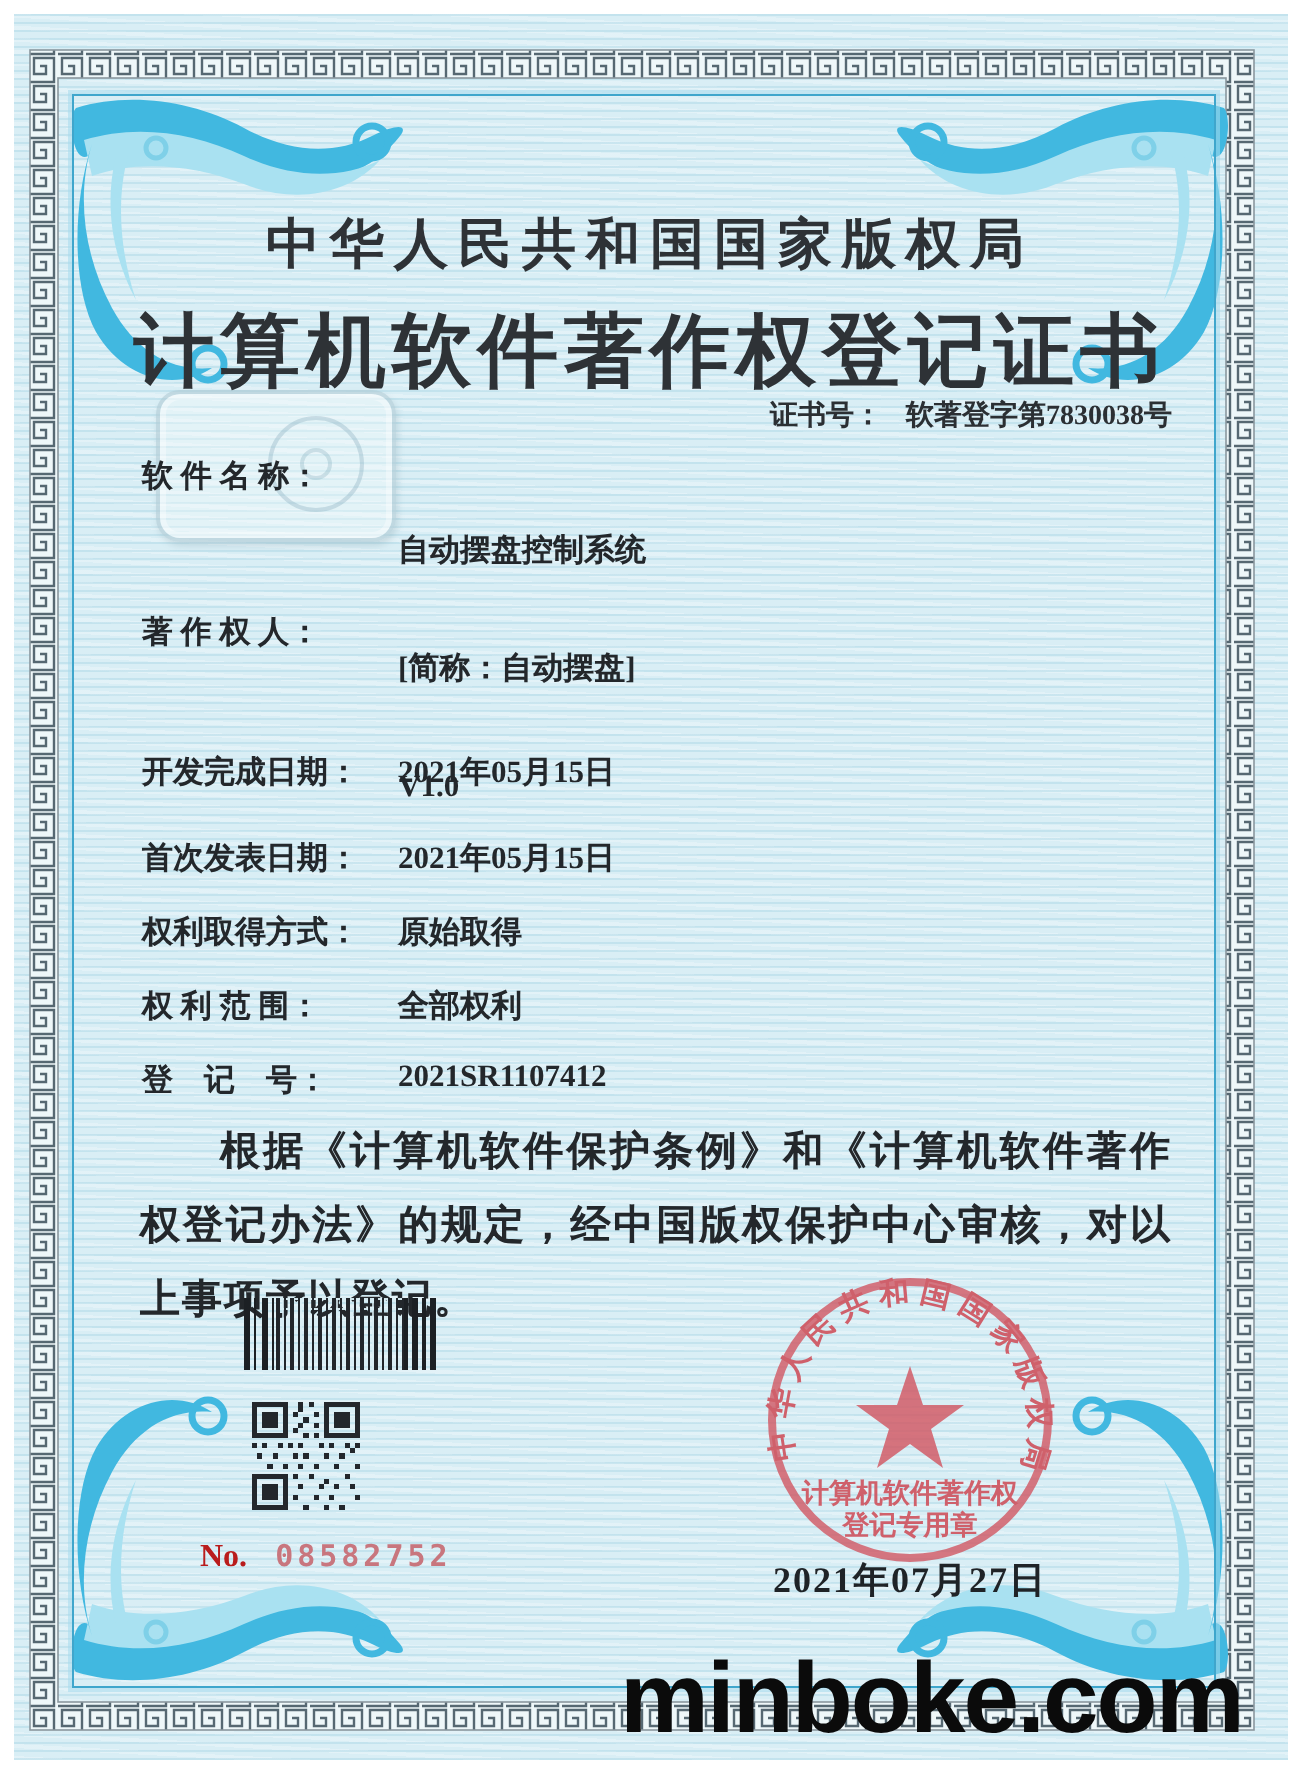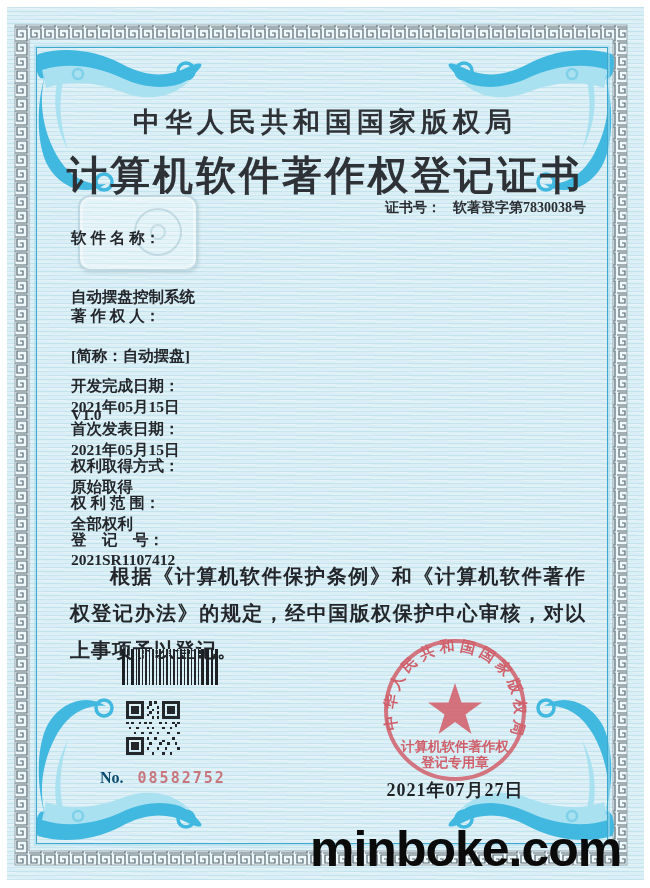--- a/index.html
+++ b/index.html
@@ -23,21 +23,21 @@
   .emboss .dot{position:absolute;right:30px;top:27px;width:12px;height:12px;border-radius:50%;
      border:2px solid rgba(135,173,190,.32);}
 
   .authority{position:absolute;top:104px;left:0;width:100%;text-align:center;
      font-size:27px;font-weight:700;letter-spacing:5px;color:#2e3236;}
   .cert-title{position:absolute;top:148px;left:0;width:100%;text-align:center;
      font-size:40px;font-weight:700;letter-spacing:3px;color:#2e3236;}
   .certno{position:absolute;top:199px;right:64px;display:flex;gap:12px;
      font-size:14px;font-weight:700;color:#2b2f33;}
 
-  .frow{position:absolute;left:71px;display:flex;font-size:15.5px;font-weight:700;color:#23272b;flex-direction:column;}
+  .frow{position:absolute;left:71px;display:flex;font-size:15.5px;font-weight:700;color:#23272b;}
   .f-label{width:128px;flex:none;}
   .f-val{white-space:pre;}
   .multiline div{line-height:23px;}
   .row-soft{top:228px;}
   .row-owner{top:306px;gap:24px;}
   .row-0{top:376px;} .row-1{top:419px;} .row-2{top:456px;} .row-3{top:493px;} .row-4{top:530px;}
 
   .statement{position:absolute;top:558px;left:70px;width:516px;
      font-size:20px;font-weight:700;line-height:37px;letter-spacing:1px;
      text-indent:2em;text-align:justify;color:#23272b;}
@@ -48,21 +48,21 @@
   .barcode .mid{flex:1;height:100%;
      background:repeating-linear-gradient(90deg,#22262b 0 2px,rgba(0,0,0,0) 2px 4px,#22262b 4px 5px,rgba(0,0,0,0) 5px 7px),
                 repeating-linear-gradient(0deg,rgba(217,238,245,.95) 0 1px,rgba(0,0,0,0) 1px 5px),
                 repeating-linear-gradient(90deg,rgba(0,0,0,0) 0 3px,rgba(217,238,245,.8) 3px 4px,rgba(0,0,0,0) 4px 9px);}
   .barcode .guard-r{width:16px;height:100%;
      background:repeating-linear-gradient(90deg,#1c2024 0 2px,rgba(0,0,0,0) 2px 4px,#1c2024 4px 7px,rgba(0,0,0,0) 7px 9px);}
 
   .qr{position:absolute;left:126px;top:701px;}
 
   .serial{position:absolute;left:100px;top:769px;font-size:16px;font-weight:700;}
-  .serial .pfx{color:#0c4a6e;margin-right:14px;text-align:center;}
+  .serial .pfx{color:#b91c1c;margin-right:14px;text-align:center;}
   .serial .num{font-family:"DejaVu Sans Mono","Liberation Mono",monospace;
      font-size:15px;color:#c8767e;letter-spacing:2px;font-weight:700;}
 
   .seal{position:absolute;left:380px;top:635px;width:150px;height:150px;opacity:.92;}
   .issue-date{position:absolute;left:380px;top:778px;width:150px;text-align:center;
      font-size:18px;font-weight:700;letter-spacing:1px;color:#1f2327;}
 
   .watermark{position:absolute;left:310px;top:820px;font-family:"Liberation Sans","DejaVu Sans",sans-serif;
      font-size:50px;font-weight:600;letter-spacing:-1px;color:#0b0b0b;z-index:9;}
 </style>

